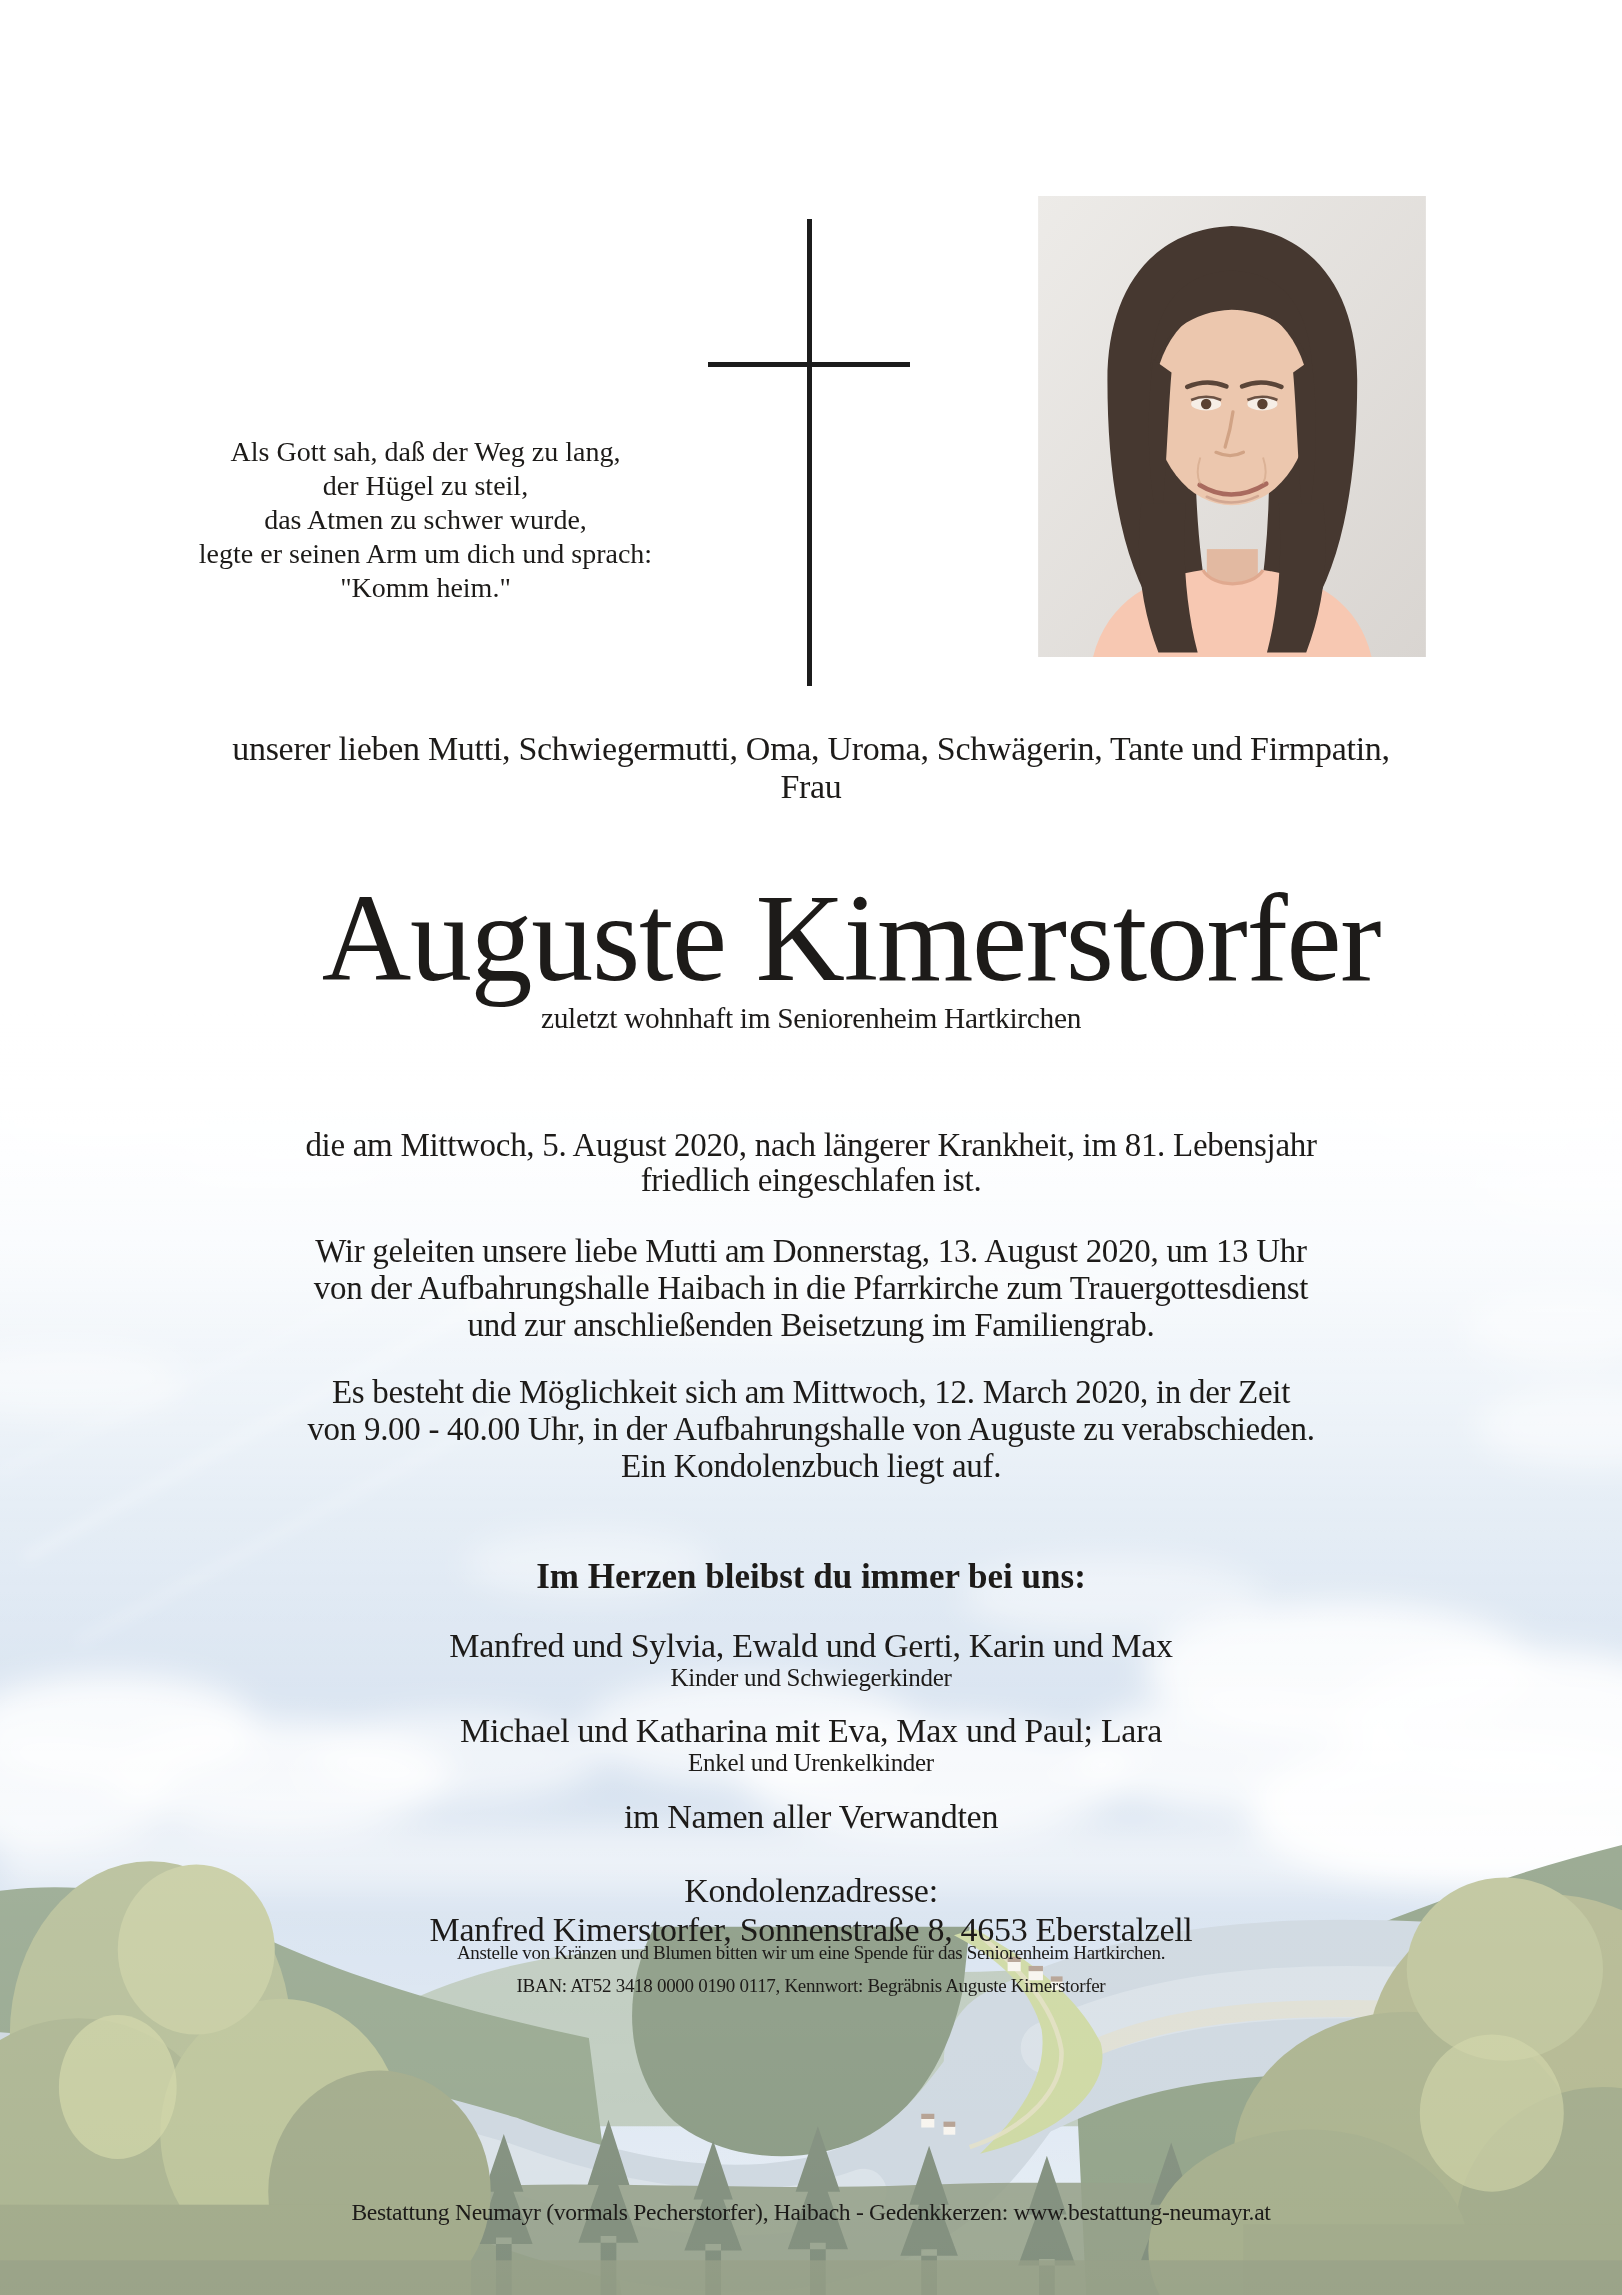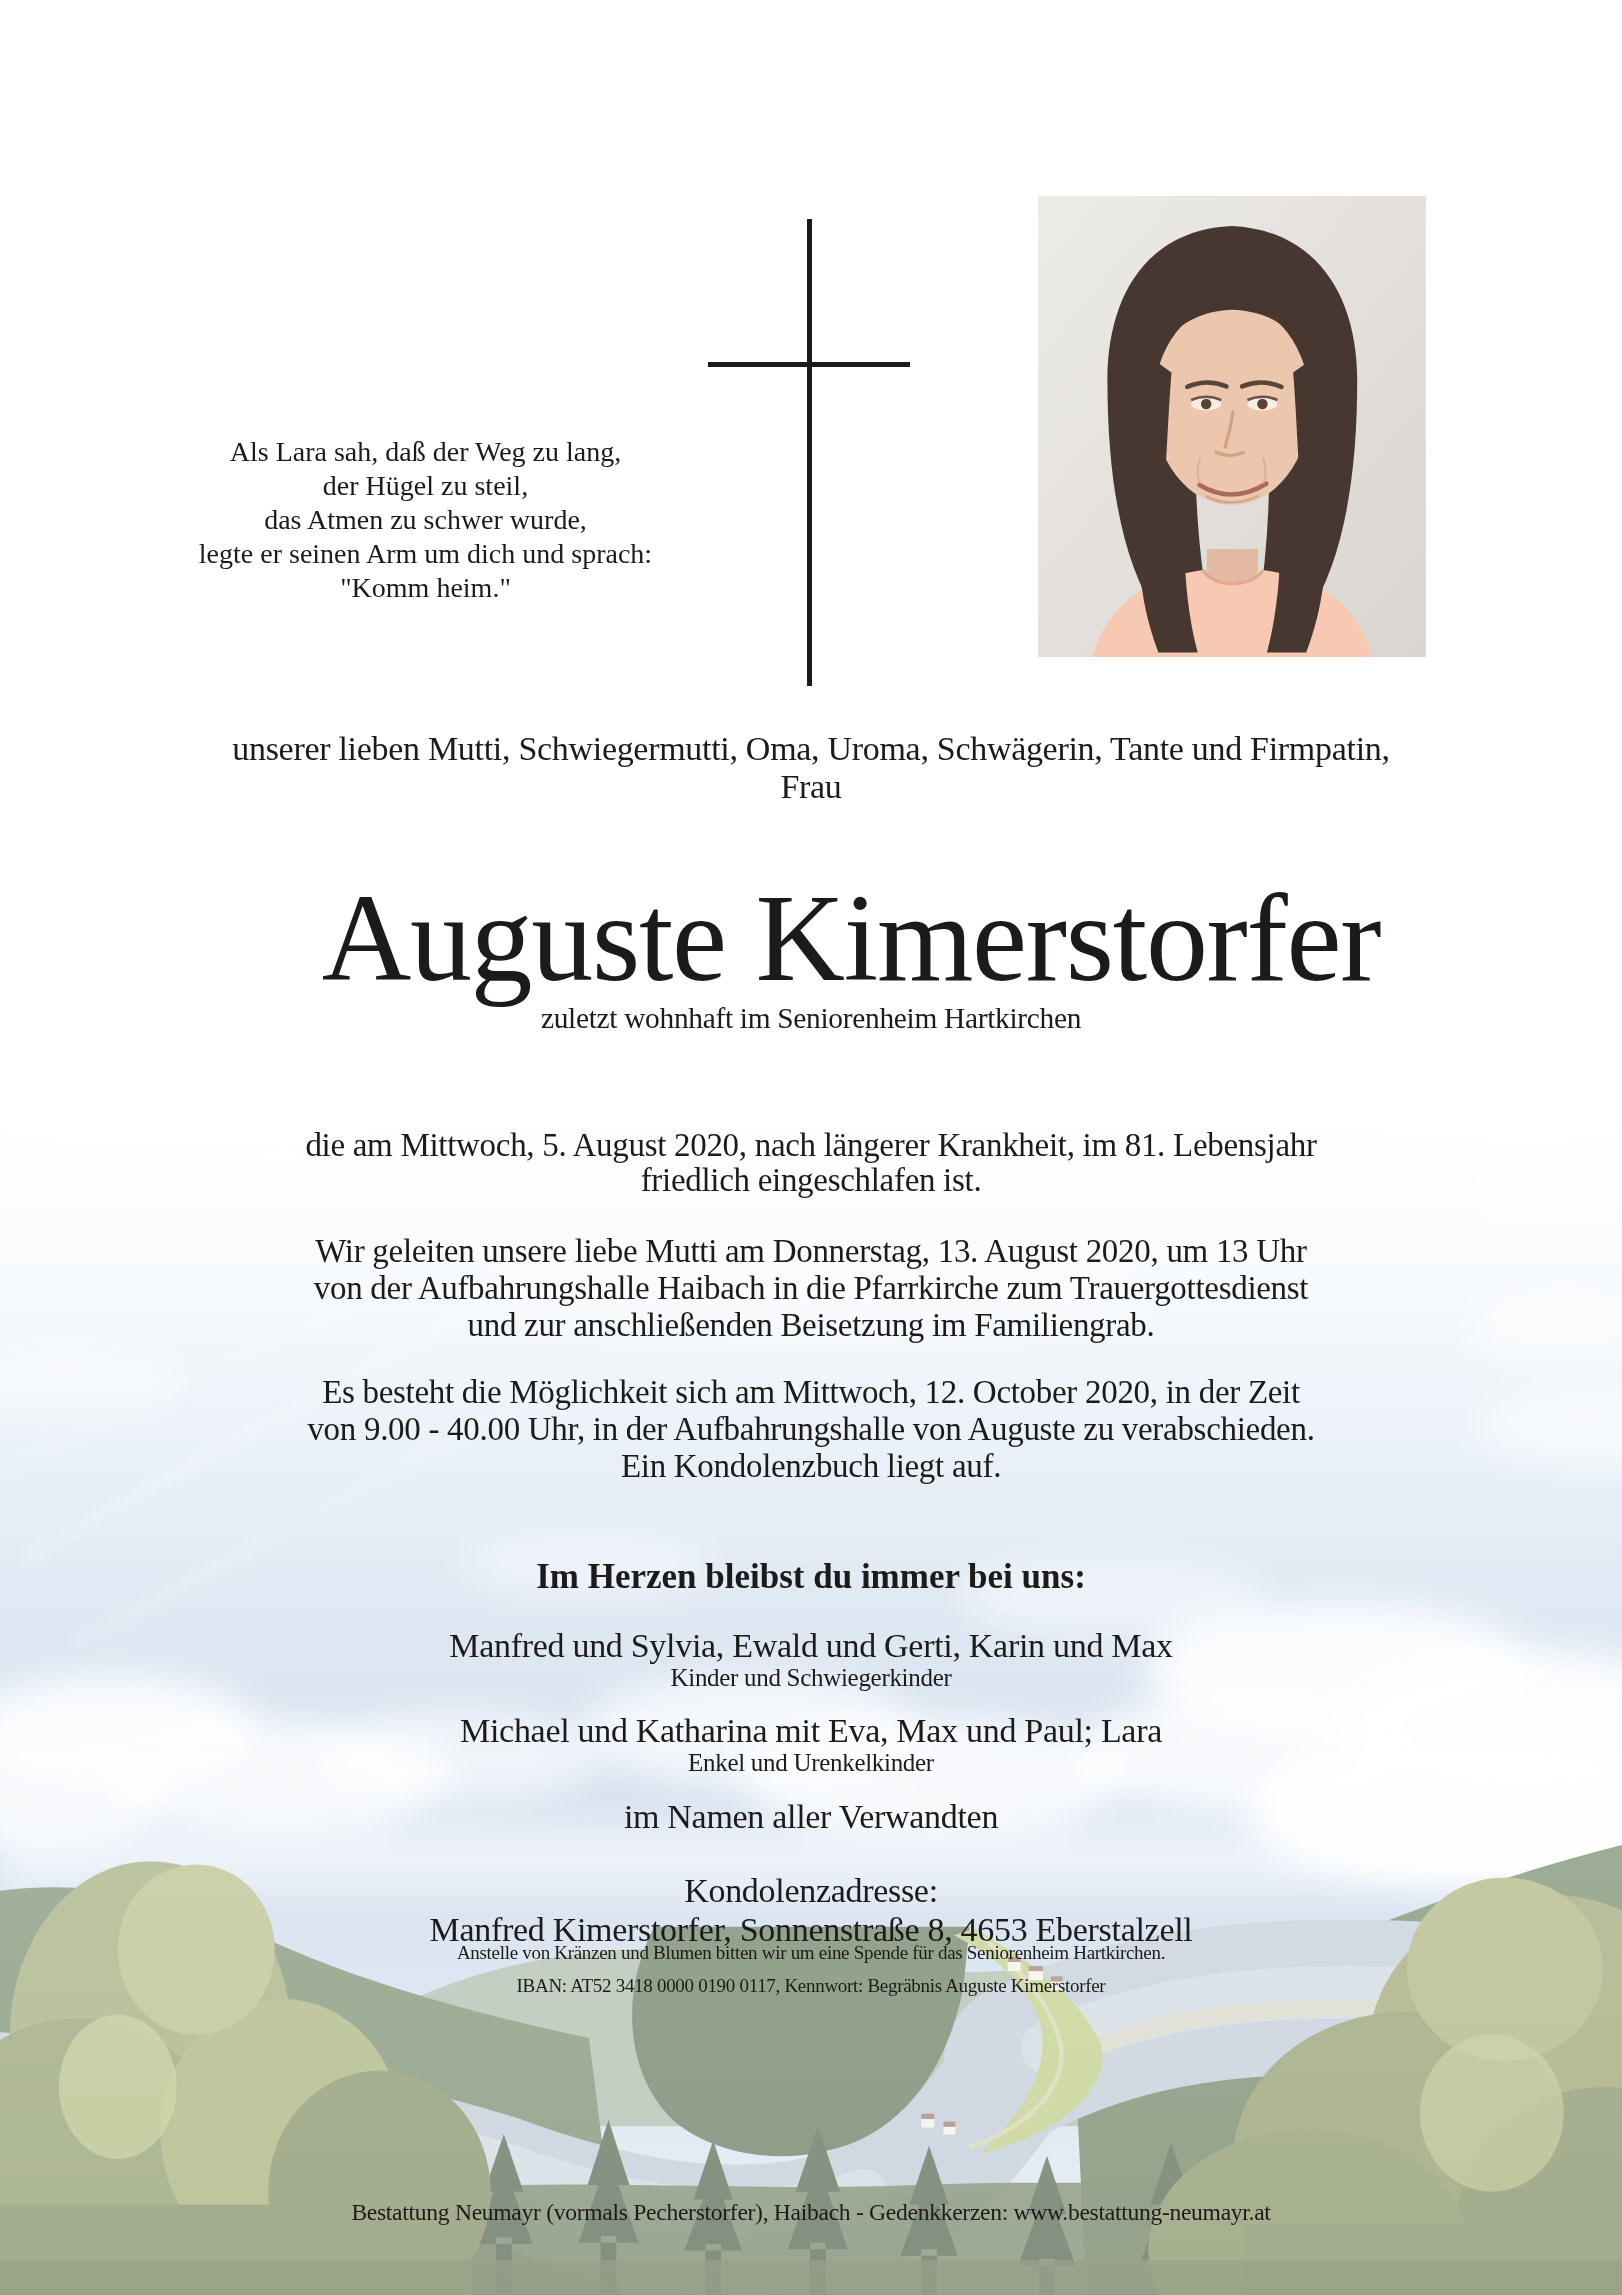--- a/index.html
+++ b/index.html
@@ -223,21 +223,21 @@
     <path d="M248,400 Q240,424 248,440 M344,400 Q352,424 344,440" fill="none" stroke="#d1a385" stroke-width="3" opacity="0.6"></path>
 
     <path d="M84,705 C106,618 178,582 252,572 C268,600 326,600 344,572 C418,582 490,618 510,705 Z" fill="#f7c8b2"></path>
     <path d="M252,572 C268,600 326,600 344,572" fill="none" stroke="#e0a98f" stroke-width="5"></path>
 
     <path d="M158,470 C148,556 158,630 184,698 L244,698 C226,630 220,548 226,470 Z" fill="#463830"></path>
     <path d="M436,470 C446,556 436,630 410,698 L350,698 C368,630 374,548 368,470 Z" fill="#463830"></path>
   </svg>
 
   <div class="poem">
-    <div>Als Lara sah, daß der Weg zu lang,</div>
+    <div>Als Gott sah, daß der Weg zu lang,</div>
     <div>der Hügel zu steil,</div>
     <div>das Atmen zu schwer wurde,</div>
     <div>legte er seinen Arm um dich und sprach:</div>
     <div>"Komm heim."</div>
   </div>
 
   <div class="txt intro">
     <div>unserer lieben Mutti, Schwiegermutti, Oma, Uroma, Schwägerin, Tante und Firmpatin,</div>
     <div>Frau</div>
   </div>
@@ -250,21 +250,21 @@
     <div>friedlich eingeschlafen ist.</div>
   </div>
 
   <div class="txt p-funeral">
     <div>Wir geleiten unsere liebe Mutti am Donnerstag, 13. August 2020, um 13 Uhr</div>
     <div>von der Aufbahrungshalle Haibach in die Pfarrkirche zum Trauergottesdienst</div>
     <div>und zur anschließenden Beisetzung im Familiengrab.</div>
   </div>
 
   <div class="txt p-viewing">
-    <div>Es besteht die Möglichkeit sich am Mittwoch, 12. October 2020, in der Zeit</div>
+    <div>Es besteht die Möglichkeit sich am Mittwoch, 12. March 2020, in der Zeit</div>
     <div>von 9.00 - 40.00 Uhr, in der Aufbahrungshalle von Auguste zu verabschieden.</div>
     <div>Ein Kondolenzbuch liegt auf.</div>
   </div>
 
   <div class="txt farewell">Im Herzen bleibst du immer bei uns:</div>
 
   <div class="txt names-a">Manfred und Sylvia, Ewald und Gerti, Karin und Max</div>
   <div class="txt rel-a">Kinder und Schwiegerkinder</div>
   <div class="txt names-b">Michael und Katharina mit Eva, Max und Paul; Lara</div>
   <div class="txt rel-b">Enkel und Urenkelkinder</div>

